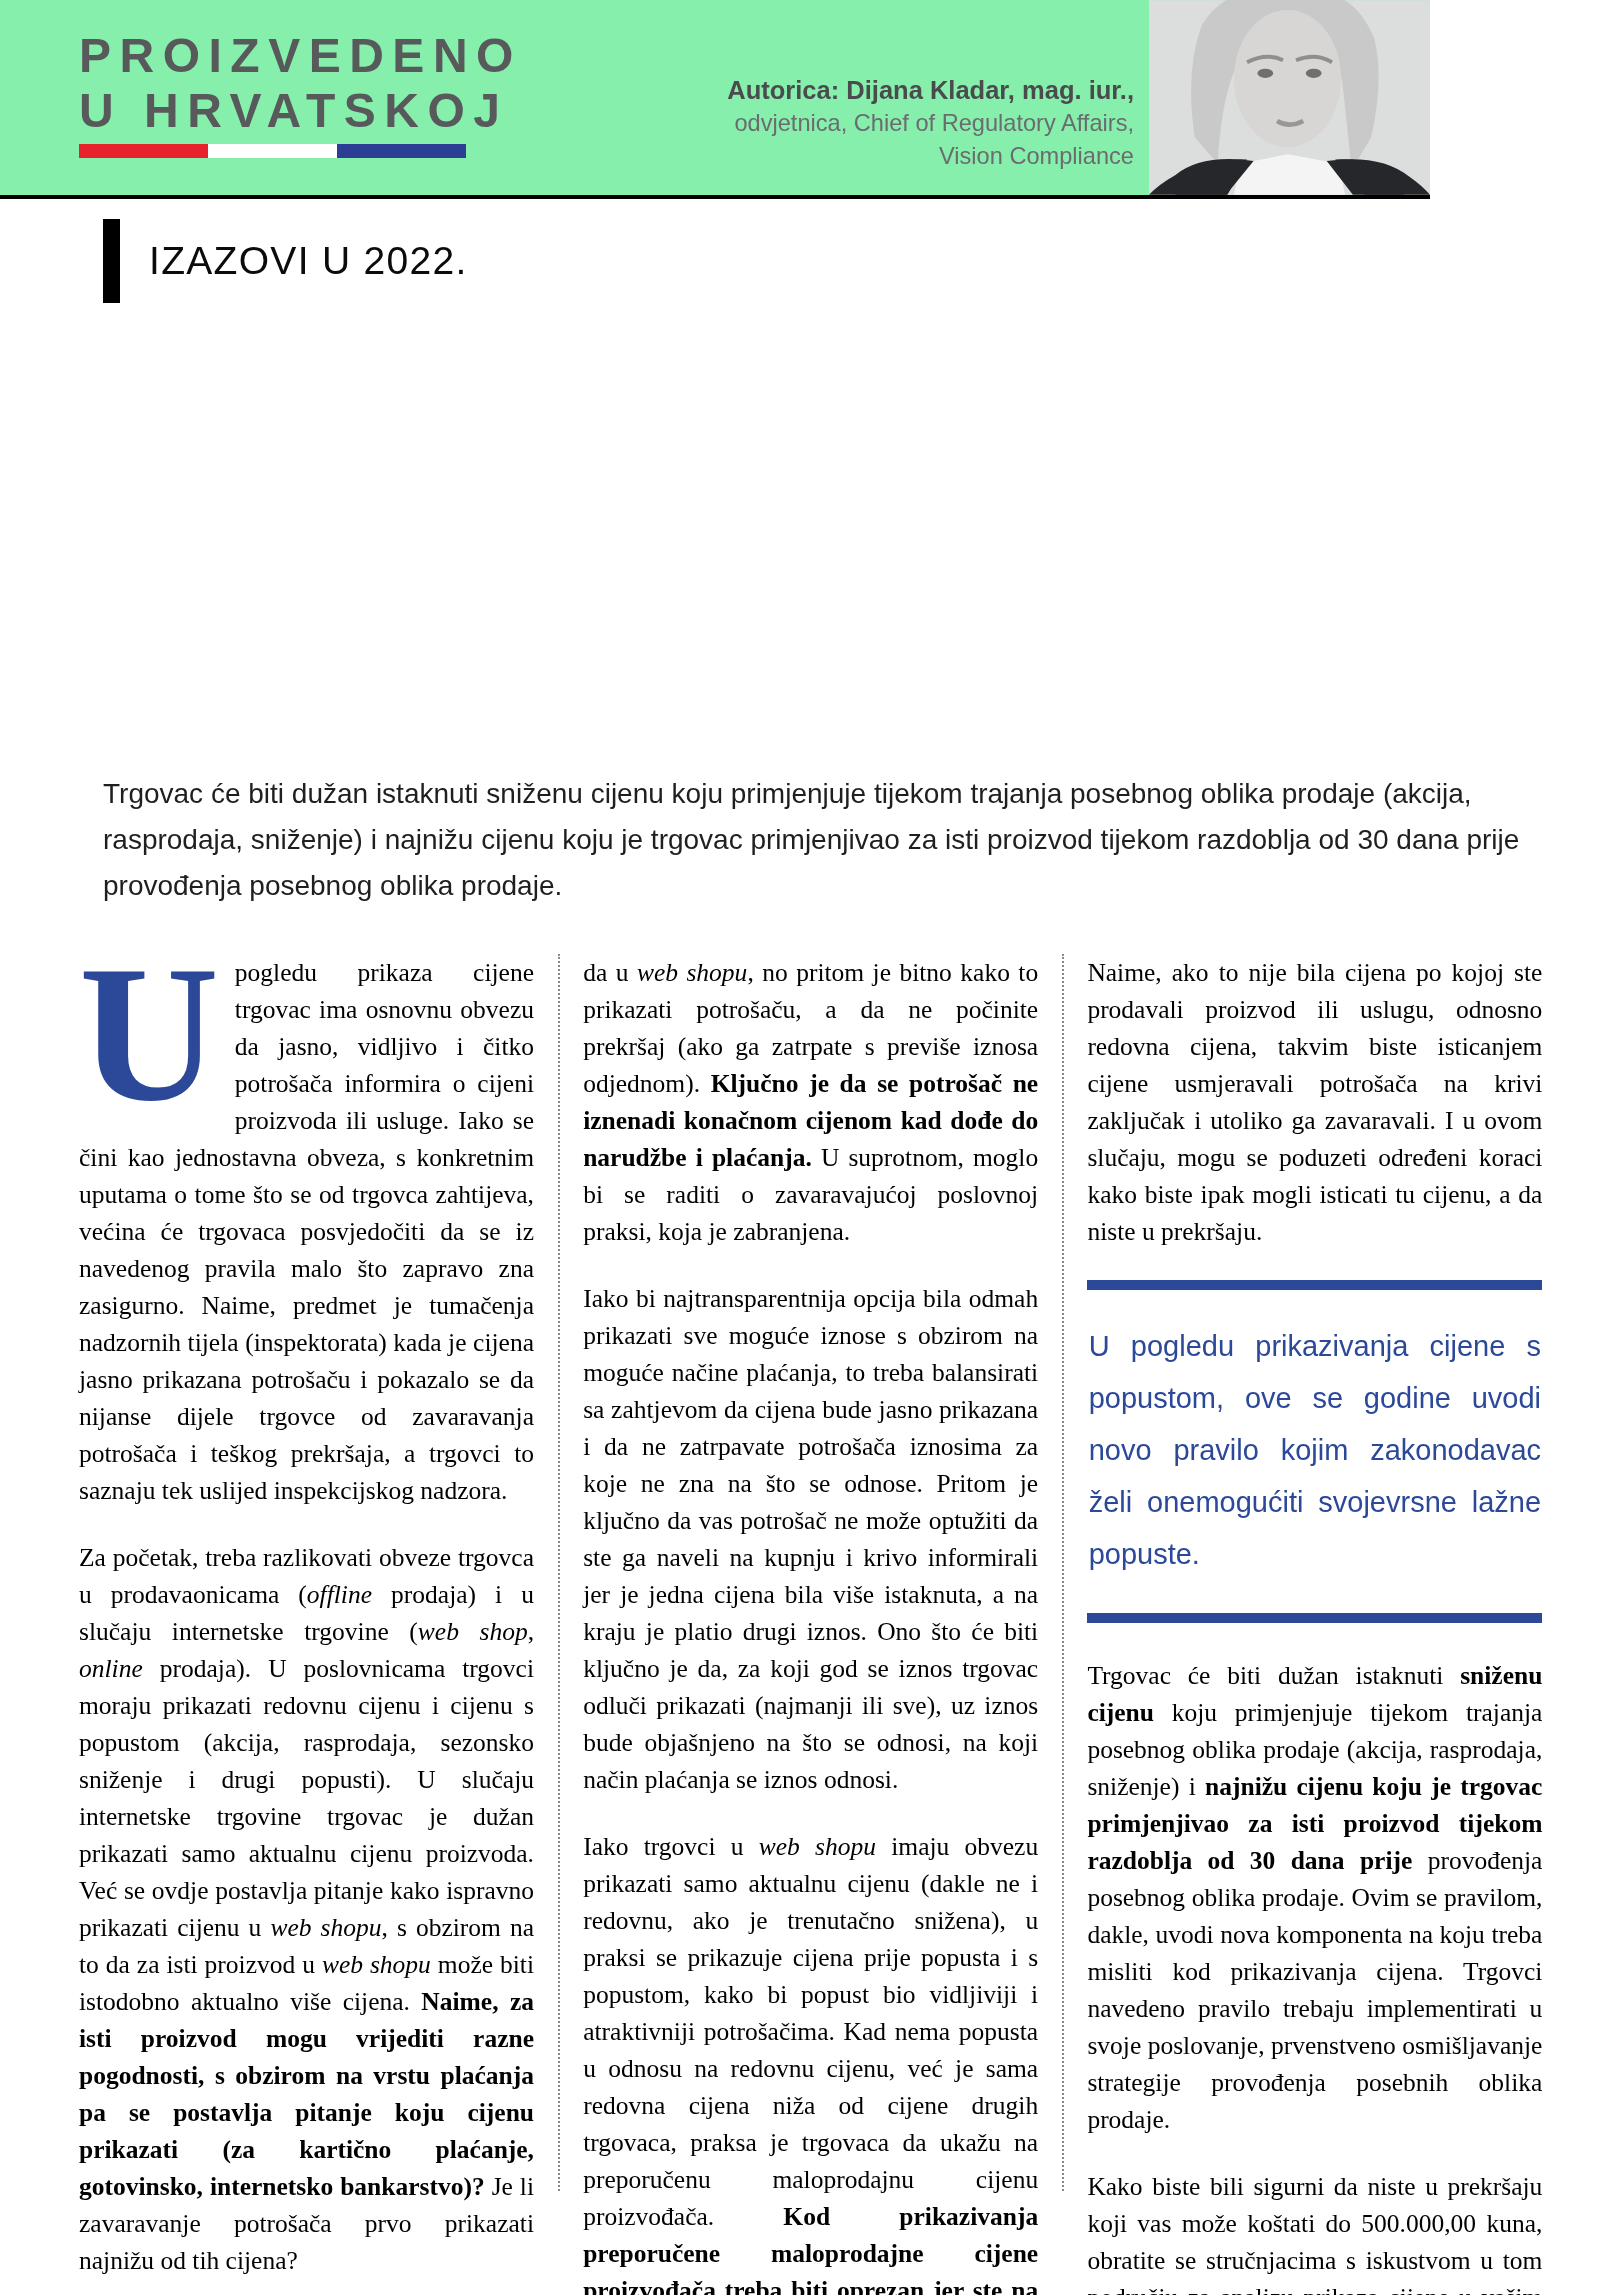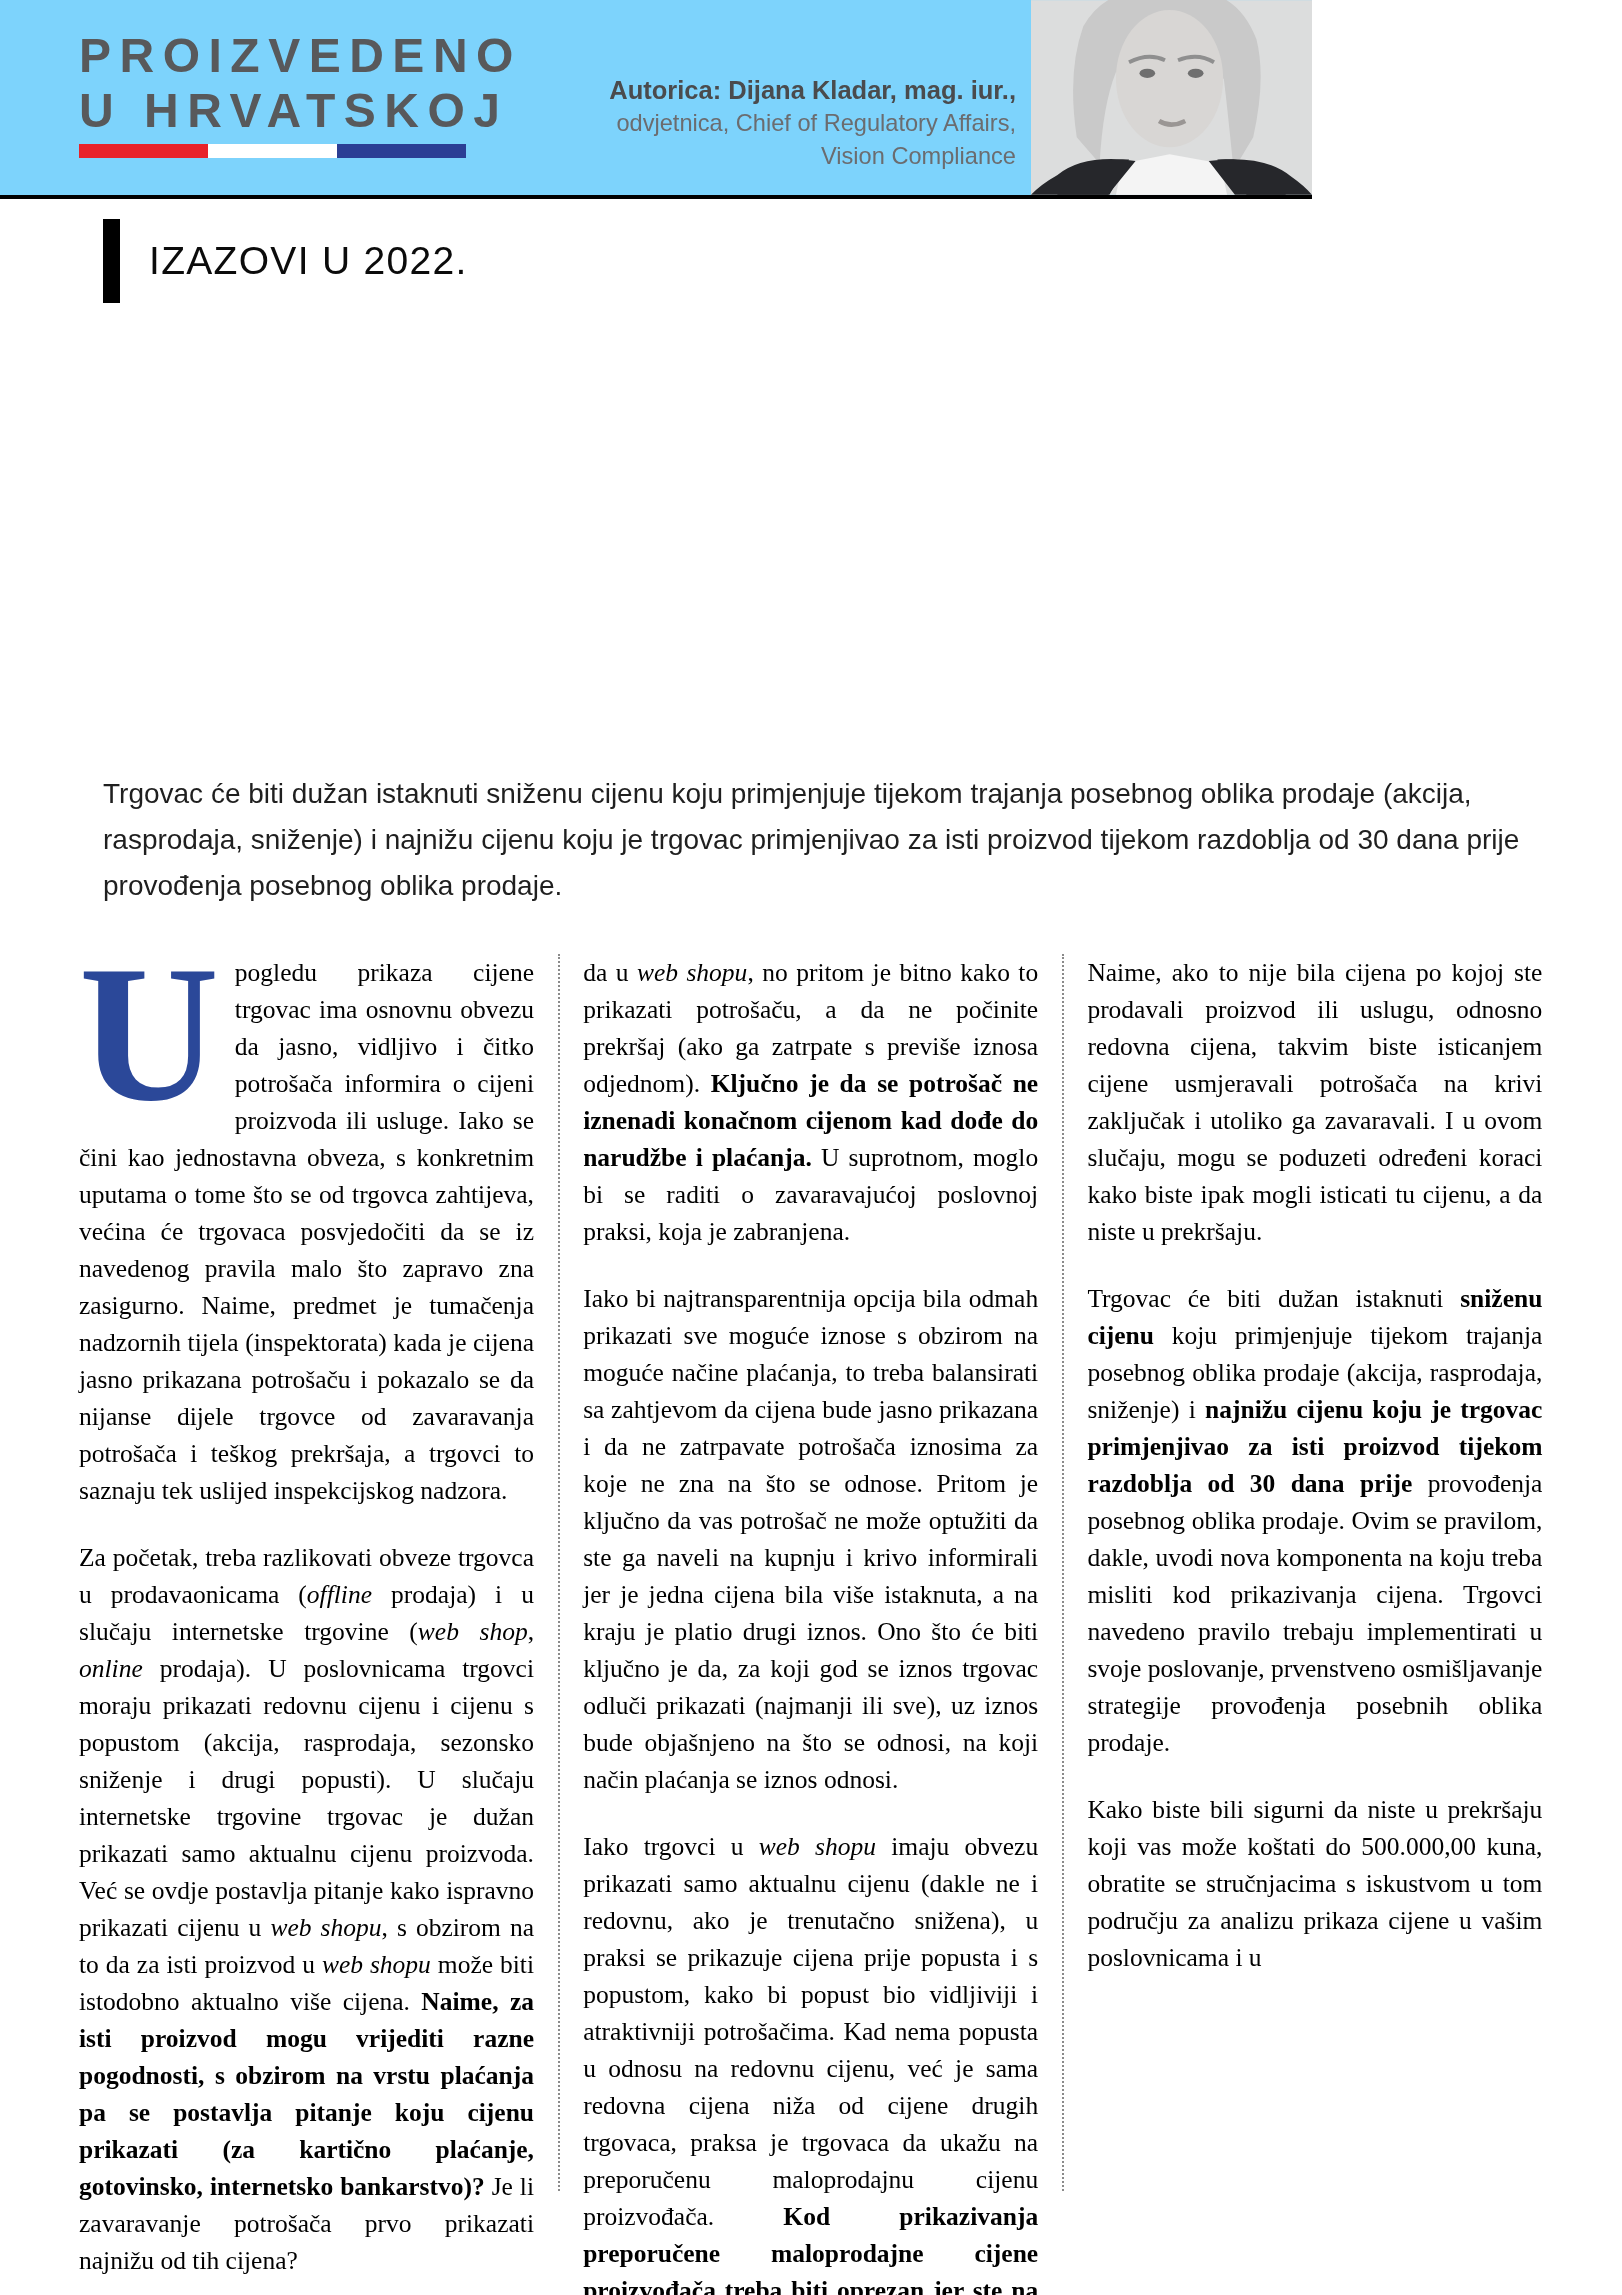--- a/index.html
+++ b/index.html
@@ -5,22 +5,22 @@
   html,body{margin:0;padding:0;background:#ffffff;}
   .page{
     position:relative;
     width:1623px;height:2295px;
     background:#ffffff;
     font-family:"Liberation Serif",serif;
     overflow:hidden;
   }
   
   .header{
-    position:absolute;left:0;top:0;width:1312px;height:195px;
-    background:#7dd3fc;border-bottom:4.6px solid #000;
+    position:absolute;left:0;top:0;width:1430px;height:195px;
+    background:#86efac;border-bottom:4.6px solid #000;
   }
   .logo{position:absolute;left:79px;top:27.5px;}
   .logo-line{
     font-family:"Liberation Sans",sans-serif;font-weight:900;
     font-size:48px;line-height:55px;letter-spacing:8.5px;color:#58595b;
     white-space:nowrap;
   }
   .flag-bar{display:flex;width:387px;height:14.4px;margin-top:6.5px;}
   .flag-bar .seg{flex:1;height:100%;}
   .author{
@@ -161,20 +161,23 @@
       <div>
           <p class="body-p"><span>da u </span><span class="i">web shopu</span><span>, no pritom je bitno kako to prikazati potrošaču, a da ne počinite prekršaj (ako ga zatrpate s previše iznosa odjednom). </span><span class="b">Ključno je da se potrošač ne iznenadi konačnom cijenom kad dođe do narudžbe i plaćanja.</span><span> U suprotnom, moglo bi se raditi o zavaravajućoj poslovnoj praksi, koja je zabranjena.</span></p>
           <p class="body-p"><span>Iako bi najtransparentnija opcija bila odmah prikazati sve moguće iznose s obzirom na moguće načine plaćanja, to treba balansirati sa zahtjevom da cijena bude jasno prikazana i da ne zatrpavate potrošača iznosima za koje ne zna na što se odnose. Pritom je ključno da vas potrošač ne može optužiti da ste ga naveli na kupnju i krivo informirali jer je jedna cijena bila više istaknuta, a na kraju je platio drugi iznos. Ono što će biti ključno je da, za koji god se iznos trgovac odluči prikazati (najmanji ili sve), uz iznos bude objašnjeno na što se odnosi, na koji način plaćanja se iznos odnosi.</span></p>
           <p class="body-p"><span>Iako trgovci u </span><span class="i">web shopu</span><span> imaju obvezu prikazati samo aktualnu cijenu (dakle ne i redovnu, ako je trenutačno snižena), u praksi se prikazuje cijena prije popusta i s popustom, kako bi popust bio vidljiviji i atraktivniji potrošačima. Kad nema popusta u odnosu na redovnu cijenu, već je sama redovna cijena niža od cijene drugih trgovaca, praksa je trgovaca da ukažu na preporučenu maloprodajnu cijenu proizvođača. </span><span class="b">Kod prikazivanja preporučene maloprodajne cijene proizvođača treba biti oprezan jer ste na tankoj granici sa zavaravanjem potrošača.</span></p>
         </div>
     </div>
     <div class="col">
       <div>
           <p class="body-p"><span>Naime, ako to nije bila cijena po kojoj ste prodavali proizvod ili uslugu, odnosno redovna cijena, takvim biste isticanjem cijene usmjeravali potrošača na krivi zaključak i utoliko ga zavaravali. I u ovom slučaju, mogu se poduzeti određeni koraci kako biste ipak mogli isticati tu cijenu, a da niste u prekršaju.</span></p>
         </div>
+      <div class="callout">
+        <div class="callout-text">U pogledu prikazivanja cijene s popustom, ove se godine uvodi novo pravilo kojim zakonodavac želi onemogućiti svojevrsne lažne popuste.</div>
+      </div>
       <div>
           <p class="body-p"><span>Trgovac će biti dužan istaknuti </span><span class="b">sniženu cijenu</span><span> koju primjenjuje tijekom trajanja posebnog oblika prodaje (akcija, rasprodaja, sniženje) i </span><span class="b">najnižu cijenu koju je trgovac primjenjivao za isti proizvod tijekom razdoblja od 30 dana prije</span><span> provođenja posebnog oblika prodaje. Ovim se pravilom, dakle, uvodi nova komponenta na koju treba misliti kod prikazivanja cijena. Trgovci navedeno pravilo trebaju implementirati u svoje poslovanje, prvenstveno osmišljavanje strategije provođenja posebnih oblika prodaje.</span></p>
           <p class="body-p"><span>Kako biste bili sigurni da niste u prekršaju koji vas može koštati do 500.000,00 kuna, obratite se stručnjacima s iskustvom u tom području za analizu prikaza cijene u vašim poslovnicama i u </span></p>
         </div>
     </div>
   </div>
 
 
 </div>
 

